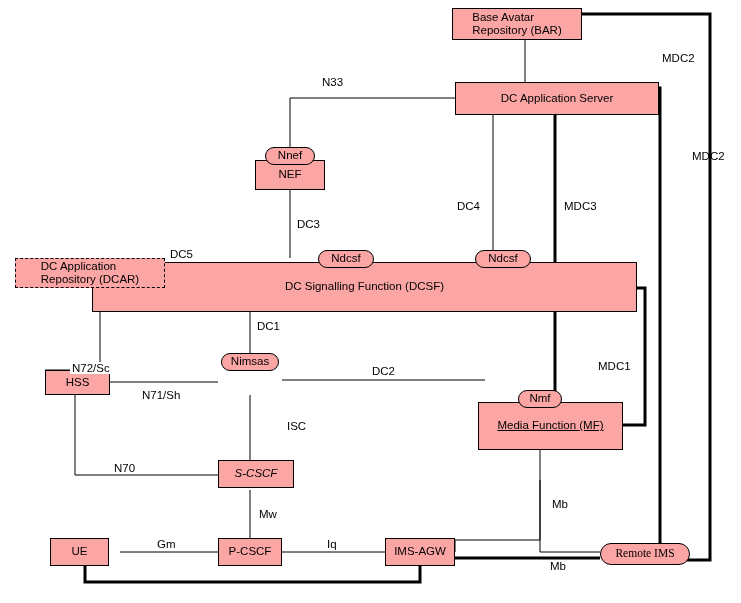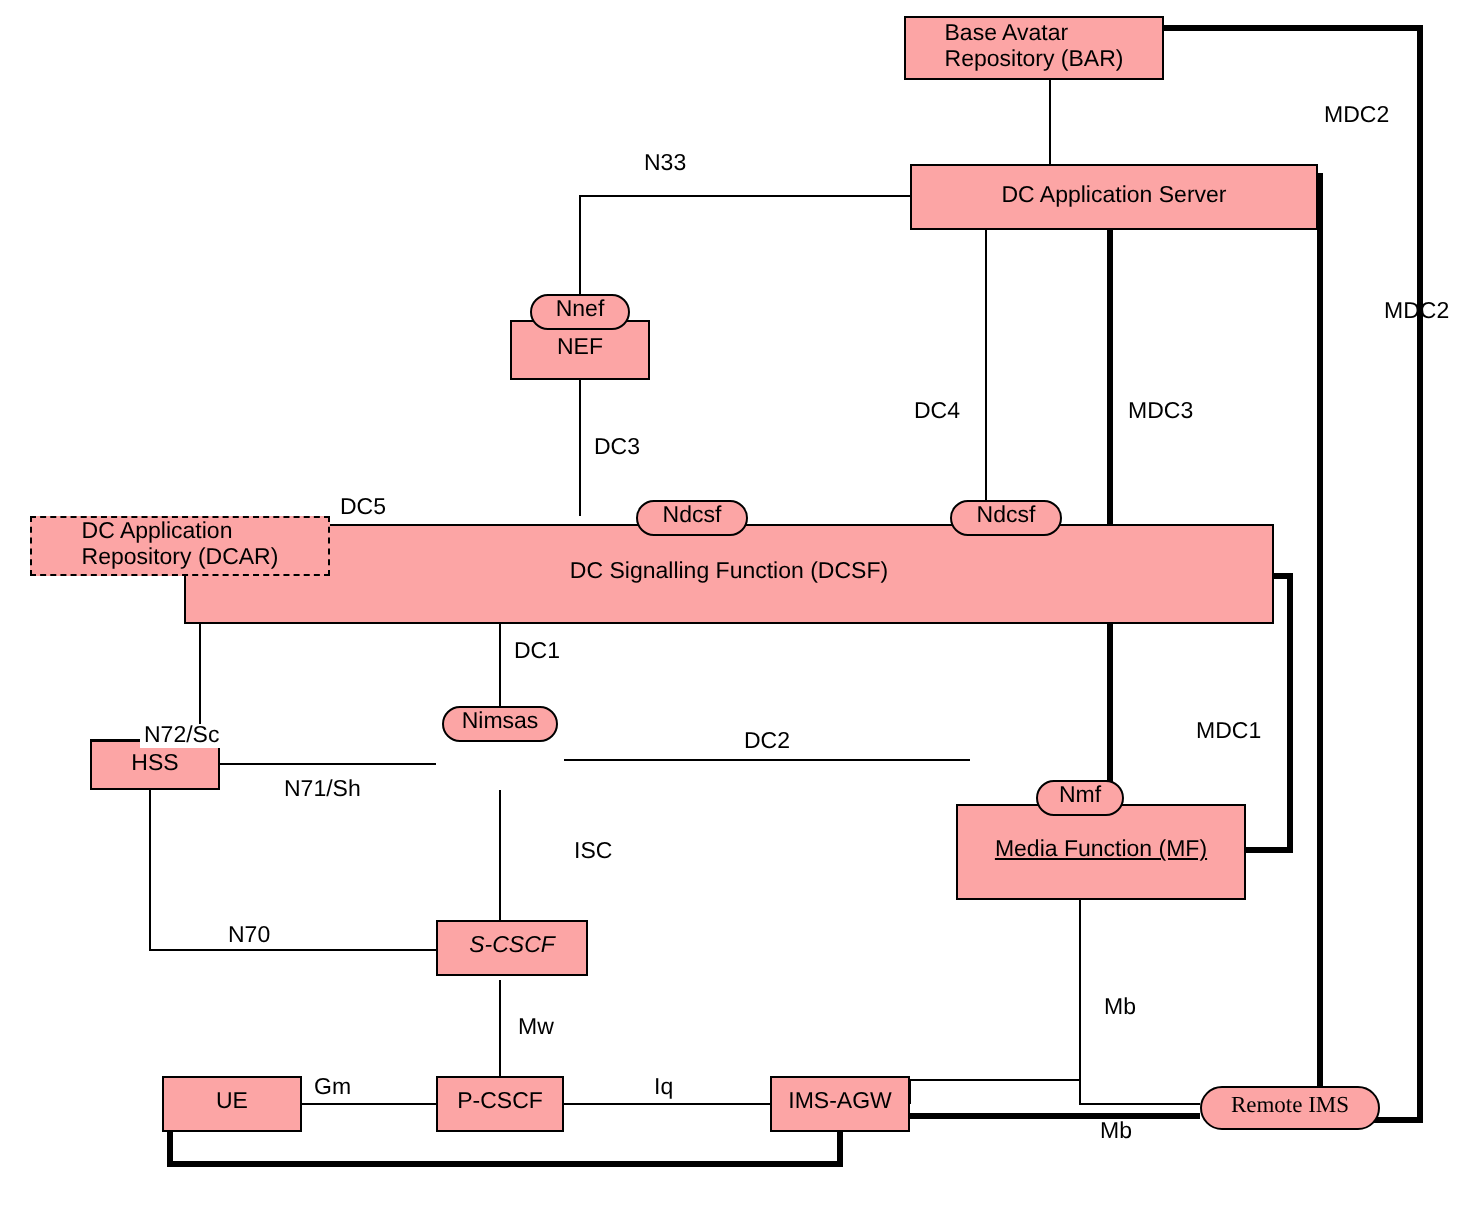--- a/index.html
+++ b/index.html
@@ -121,21 +121,21 @@
 
   <div class="box" style="left:45px; top:370px; width:65px; height:25px;">HSS</div>
 
   <div class="box ellipse" style="left:221px; top:353px; width:58px; height:18px;">Nimsas</div>
 
   <div class="box ellipse" style="left:518px; top:390px; width:44px; height:18px;">Nmf</div>
   <div class="box" style="left:478px; top:402px; width:145px; height:48px;text-decoration:underline;">Media Function (MF)</div>
 
   <div class="box" style="left:218px; top:460px; width:76px; height:28px;font-style:italic;">S-CSCF</div>
 
-  <div class="box" style="left:50px; top:538px; width:70px; height:28px;margin-left:31px;">UE</div>
+  <div class="box" style="left:50px; top:538px; width:59px; height:28px;">UE</div>
   <div class="box" style="left:218px; top:538px; width:64px; height:28px;">P-CSCF</div>
   <div class="box" style="left:385px; top:538px; width:70px; height:28px;">IMS-AGW</div>
 
   <div class="box ellipse" style="left:600px; top:543px; width:90px; height:22px;font-family:Liberation Serif, serif;">Remote IMS</div>
 
   <span class="lbl" style="left:320px; top:76px;">N33</span>
   <span class="lbl" style="left:295px; top:218px;">DC3</span>
   <span class="lbl" style="left:455px; top:200px;">DC4</span>
   <span class="lbl" style="left:562px; top:200px;">MDC3</span>
   <span class="lbl" style="left:168px; top:248px; background:transparent;">DC5</span>

